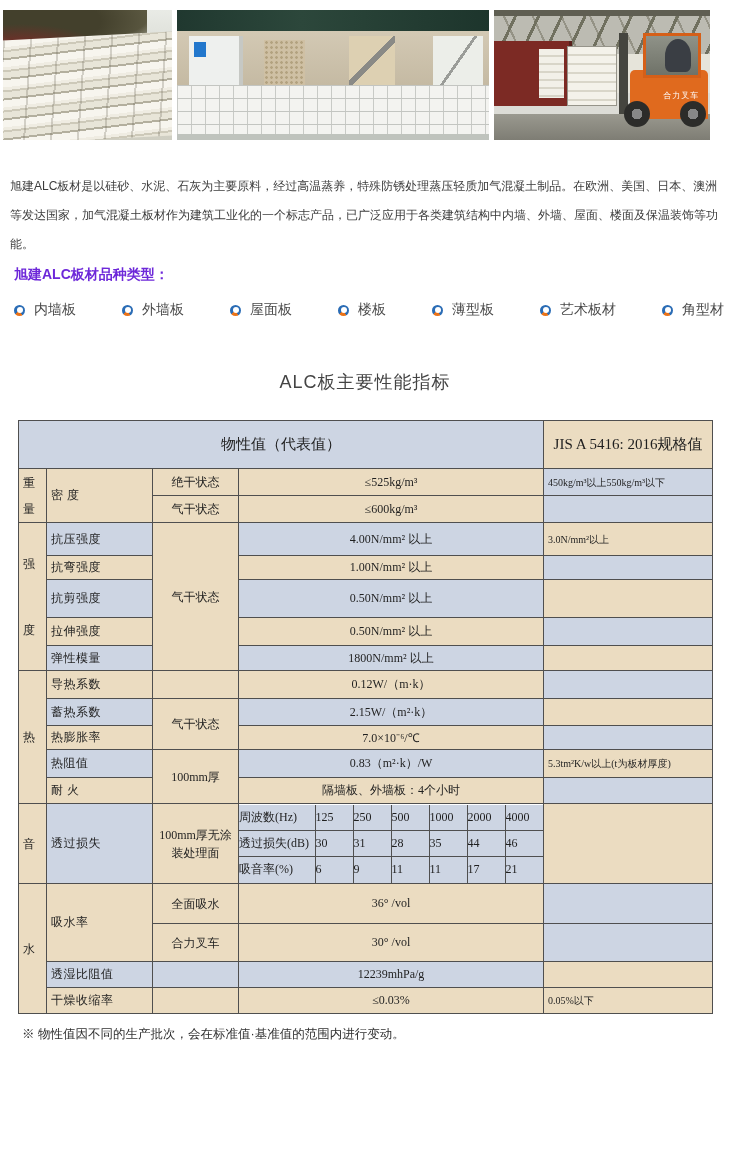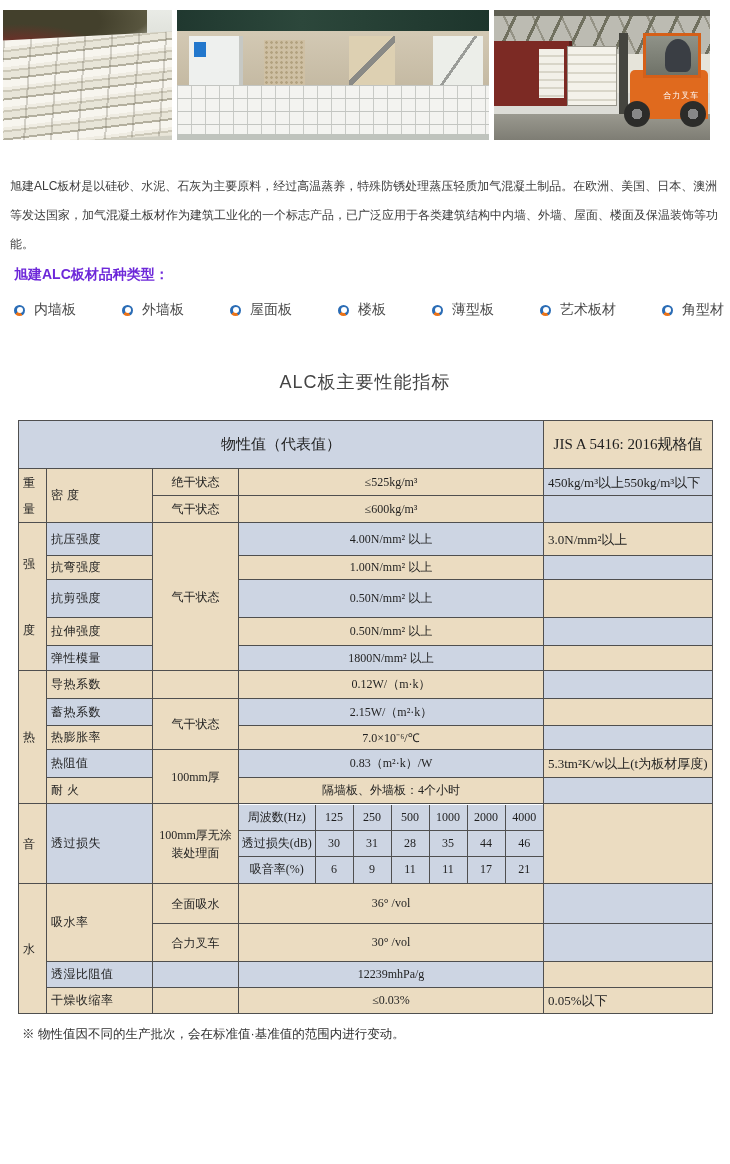--- a/index.html
+++ b/index.html
@@ -90,24 +90,24 @@
     font-family:"Liberation Serif",serif;font-size:12px;color:#1f1f1f}
   table.main td,table.main th{border:1px solid var(--grid);padding:0 4px;overflow:hidden;vertical-align:middle}
   .b{background:var(--table-blue)}
   .t{background:var(--table-tan)}
   th{font-size:15px;font-weight:normal;text-align:center}
   .cat{text-align:left;line-height:26px;padding:0 6px}
   .cat-tall{line-height:66px}
   .prop{letter-spacing:.5px}
   .state{text-align:center;line-height:18px}
   .val{text-align:center;padding-left:14px}
-  .jis{text-align:left;padding-left:8px;font-size:13px;line-height:15px}
+  .jis{text-align:left;padding-left:8px;font-size:10px;line-height:15px}
   .nopad{padding:0 !important}
   table.sub{border-collapse:collapse;table-layout:fixed;width:100%;font-size:12px}
-  table.sub td{border:1px solid var(--grid);text-align:center;height:26px;padding:0}
+  table.sub td{border:1px solid var(--grid);text-align:left;height:26px;padding:0}
   table.sub td:first-child{border-left:none}
   table.sub td:last-child{border-right:none}
   table.sub tr:first-child td{border-top:none}
   table.sub tr:last-child td{border-bottom:none}
 
   .footnote{position:absolute;top:1026px;left:22px;font-size:12.5px;color:#303030}
 </style>
 </head>
 <body>
 

